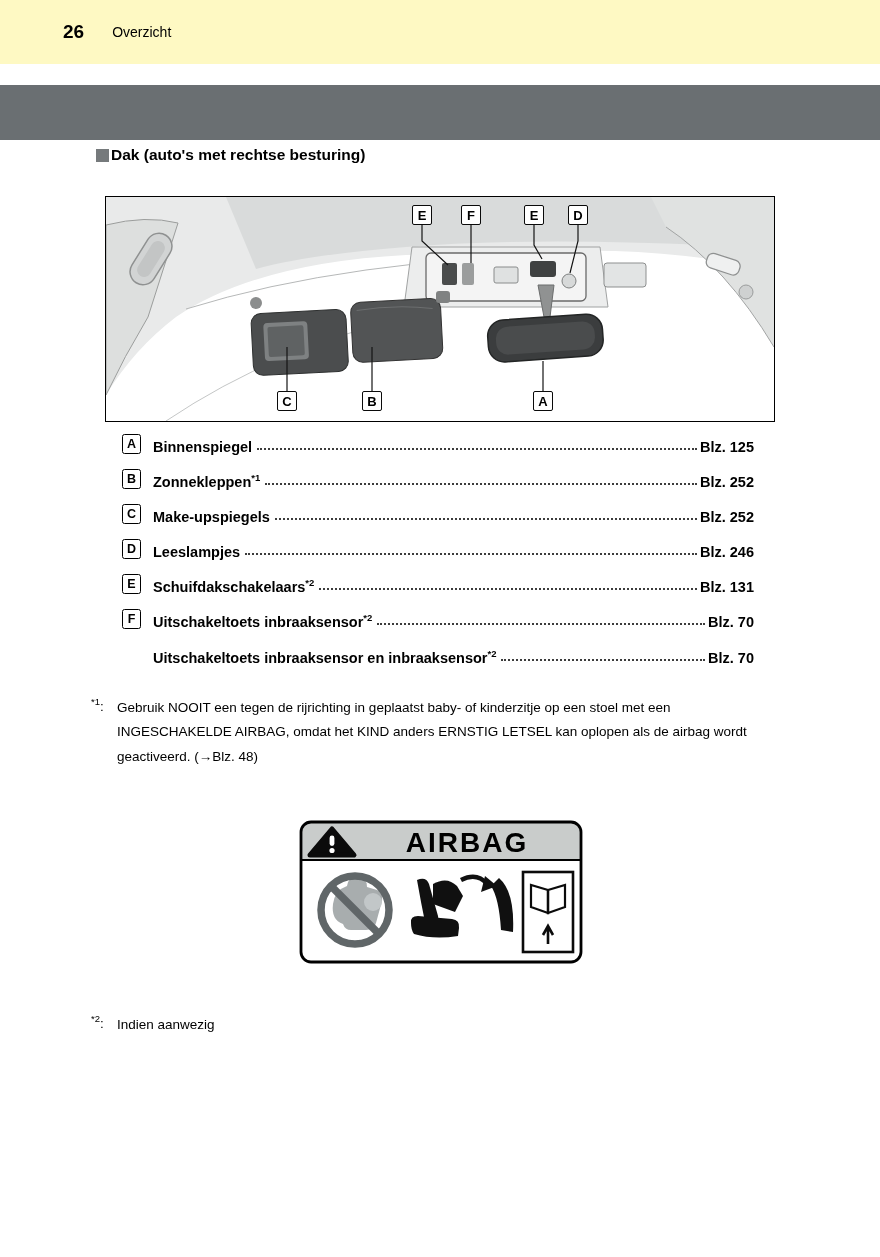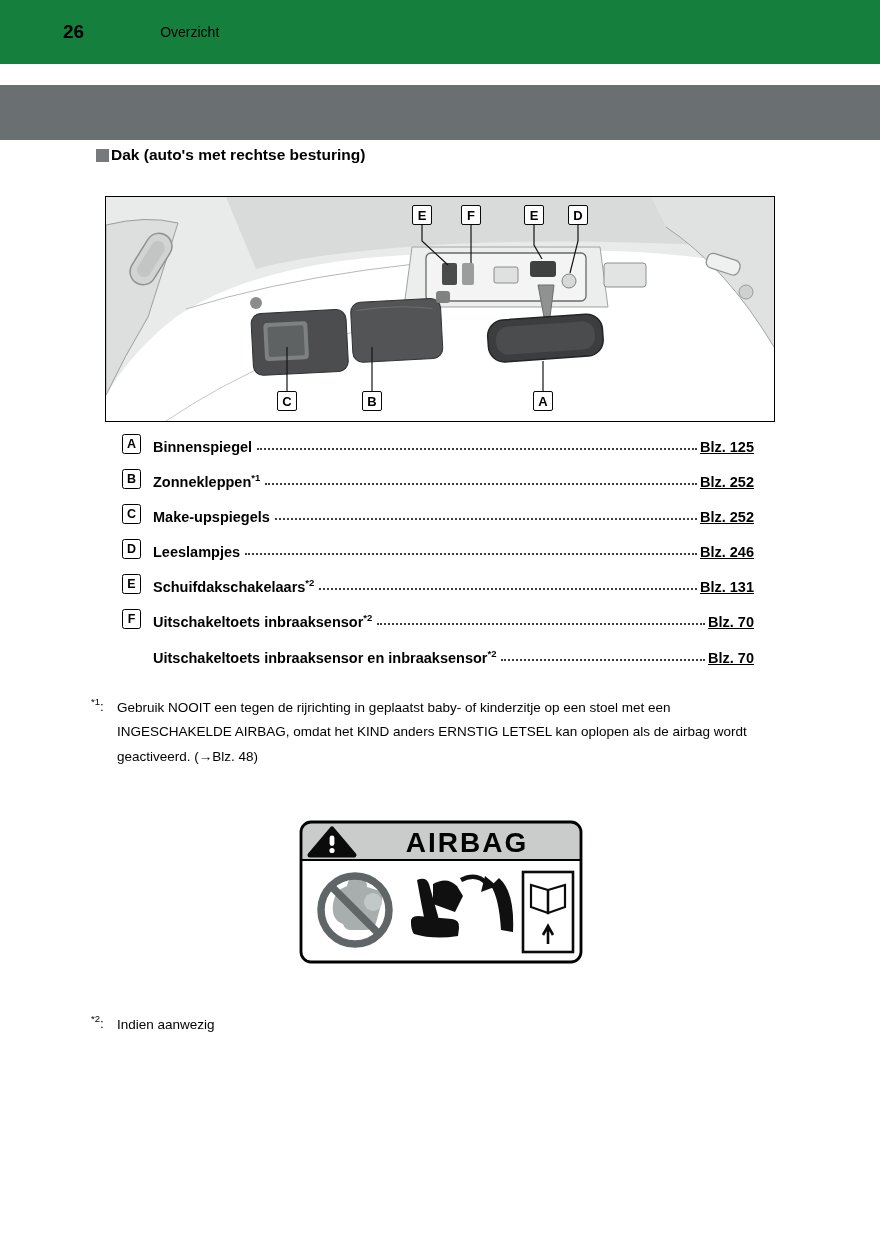--- a/index.html
+++ b/index.html
@@ -10,24 +10,24 @@
     font-family: "Liberation Sans", sans-serif;
     color: #000;
     position: relative;
     overflow: hidden;
   }
   .page { position: relative; width: 880px; height: 1257px; }
 
   
   .header {
     position: absolute; top: 0; left: 0; width: 880px; height: 64px;
-    background: #15803d; display: flex; align-items: center;
+    background: #fef9c3; display: flex; align-items: center;
   }
   .page-number { margin-left: 63px; font-size: 19px; font-weight: bold; }
-  .section-name { margin-left: 76px; font-size: 14px; font-weight: normal; }
+  .section-name { margin-left: 28px; font-size: 14px; font-weight: normal; }
 
   .dark-band {
     position: absolute; top: 85px; left: 0; width: 880px; height: 55px;
     background: #6a6f72;
   }
 
   
   .section-title { position: absolute; top: 146px; left: 96px; display: flex; align-items: center; }
   .title-square { width: 13px; height: 13px; background: #767a7c; margin-right: 2px; flex: 0 0 auto; }
   .title-text { font-size: 15.5px; font-weight: bold; }
@@ -55,21 +55,21 @@
     font-size: 12.5px; font-weight: bold;
     display: flex; align-items: center; justify-content: center;
     margin-right: 12px; margin-top: 1px; line-height: 1;
   }
   .legend-lines { flex: 1; min-width: 0; }
   .legend-line { display: flex; align-items: flex-end; min-height: 22px; font-size: 14.5px; }
   .legend-line + .legend-line { margin-top: 14px; }
   .legend-label { font-weight: bold; white-space: nowrap; }
   .legend-label sup { font-size: 9.5px; }
   .leader { flex: 1 1 auto; min-width: 12px; border-bottom: 2px dotted #3c3c3c; margin: 0 3px 5px 5px; }
-  .page-ref { font-weight: bold; white-space: nowrap; text-decoration: underline; }
+  .page-ref { font-weight: bold; white-space: nowrap; }
 
   
   .footnote { font-size: 13.5px; display: flex; }
   .fn-marker { flex: 0 0 26px; }
   .fn-marker sup { font-size: 9.5px; }
   .fn-text { flex: 1; line-height: 1.8; }
   .fn1 { position: absolute; top: 696px; left: 91px; width: 684px; }
   .fn2 { position: absolute; top: 1013px; left: 91px; width: 500px; }
 
   

